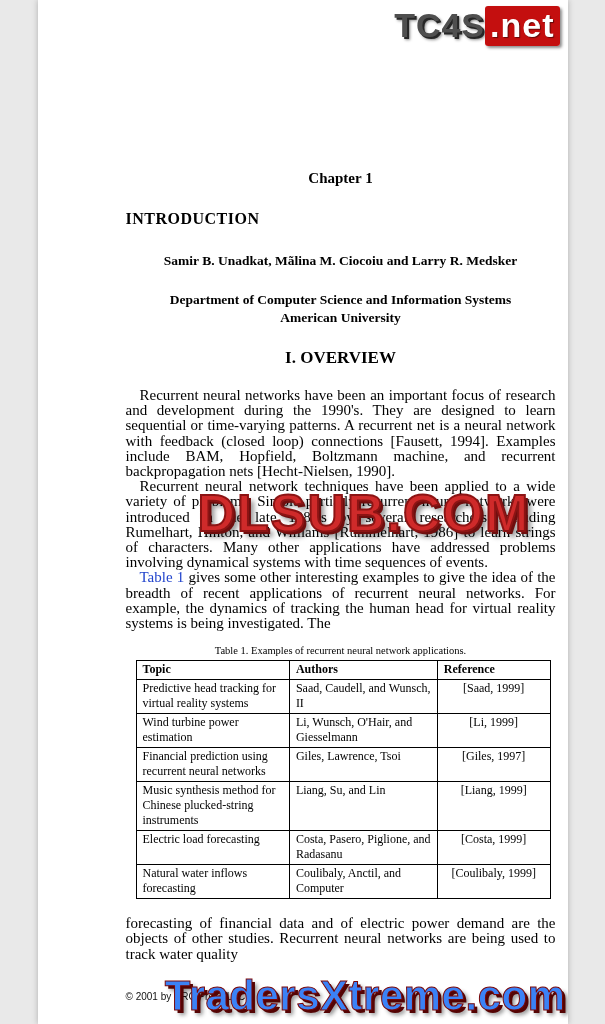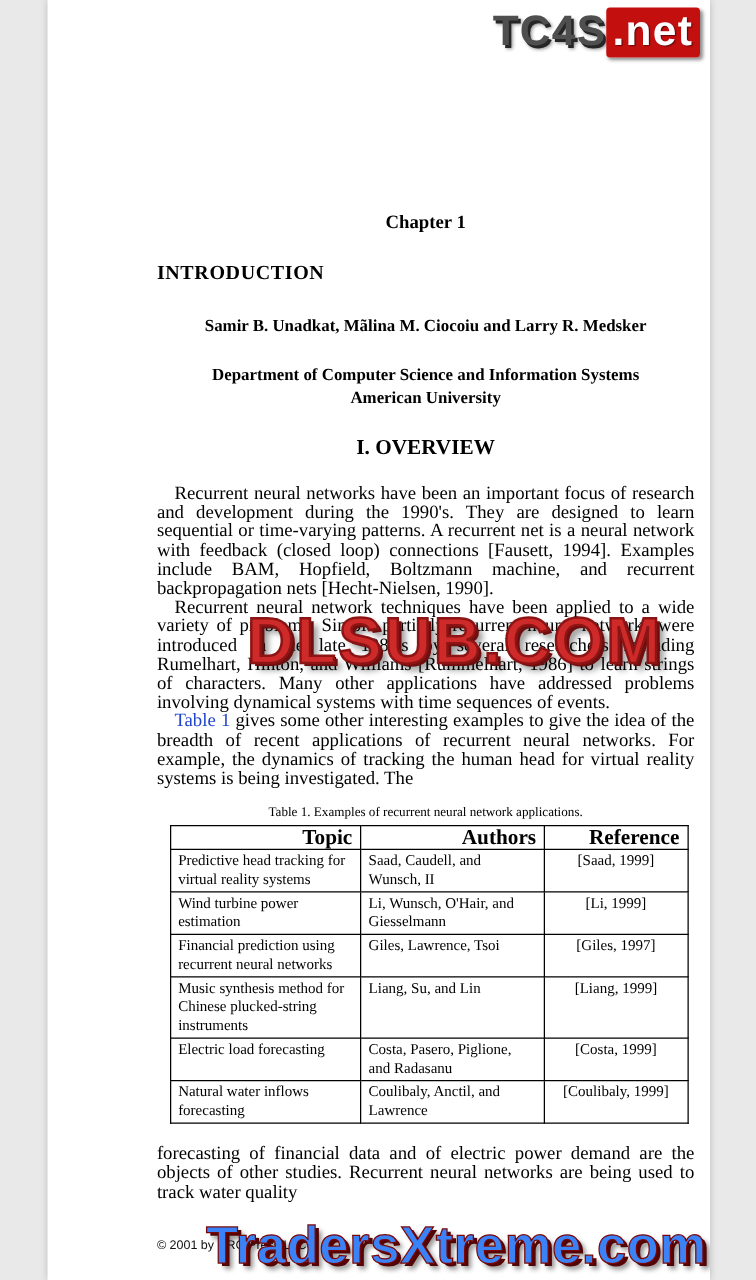--- a/index.html
+++ b/index.html
@@ -14,21 +14,21 @@
   .authors{margin:25px 0 0;font-size:13.5px;font-weight:bold;text-align:center;}
   .dept{margin:22px 0 0;font-size:13.5px;font-weight:bold;text-align:center;line-height:18px;}
   .h-overview{margin:21px 0 0;font-size:17px;font-weight:bold;text-align:center;}
   .para{margin:0;font-size:15px;line-height:15.2px;text-align:justify;text-indent:14px;}
   .para.first{margin-top:20px;}
   .para.noindent{text-indent:0;}
   .link{color:#2244cc;cursor:pointer;}
   .tbl-caption{margin:14px 0 4px;font-size:10.5px;text-align:center;}
   table.apps{border-collapse:collapse;margin-left:10px;width:415px;font-size:12px;line-height:15px;}
   table.apps th, table.apps td{border:1px solid #000;padding:1px 6px 2px;vertical-align:top;}
-  table.apps th{font-weight:bold;text-align:right;font-size:17px;}
+  table.apps th{font-weight:bold;text-align:left;font-size:12px;}
   td.c-topic{width:152px;}
   td.c-auth{width:145px;}
   td.c-ref{width:106px;text-align:center;}
   .para.after-table{margin-top:17px;}
   .footer{position:absolute;left:88px;bottom:22px;font-family:"Liberation Sans",sans-serif;font-size:10px;color:#111;}
   
   .wm-top{
     position:absolute;top:6px;right:8px;
     font-family:"Liberation Sans",sans-serif;font-weight:bold;font-size:34px;letter-spacing:1px;
   }
@@ -100,21 +100,21 @@
           <td class="c-auth">Liang, Su, and Lin</td>
           <td class="c-ref">[Liang, 1999]</td>
         </tr>
         <tr>
           <td class="c-topic">Electric load forecasting</td>
           <td class="c-auth">Costa, Pasero, Piglione, and Radasanu</td>
           <td class="c-ref">[Costa, 1999]</td>
         </tr>
         <tr>
           <td class="c-topic">Natural water inflows forecasting</td>
-          <td class="c-auth">Coulibaly, Anctil, and Lawrence</td>
+          <td class="c-auth">Coulibaly, Anctil, and Computer</td>
           <td class="c-ref">[Coulibaly, 1999]</td>
         </tr>
       </tbody>
     </table>
 
     <p class="para noindent after-table">forecasting of financial data and of electric power demand are the objects of other studies.  Recurrent neural networks are being used to track water quality</p>
   </div>
 
   <div class="wm-mid">DLSUB.COM</div>
 

